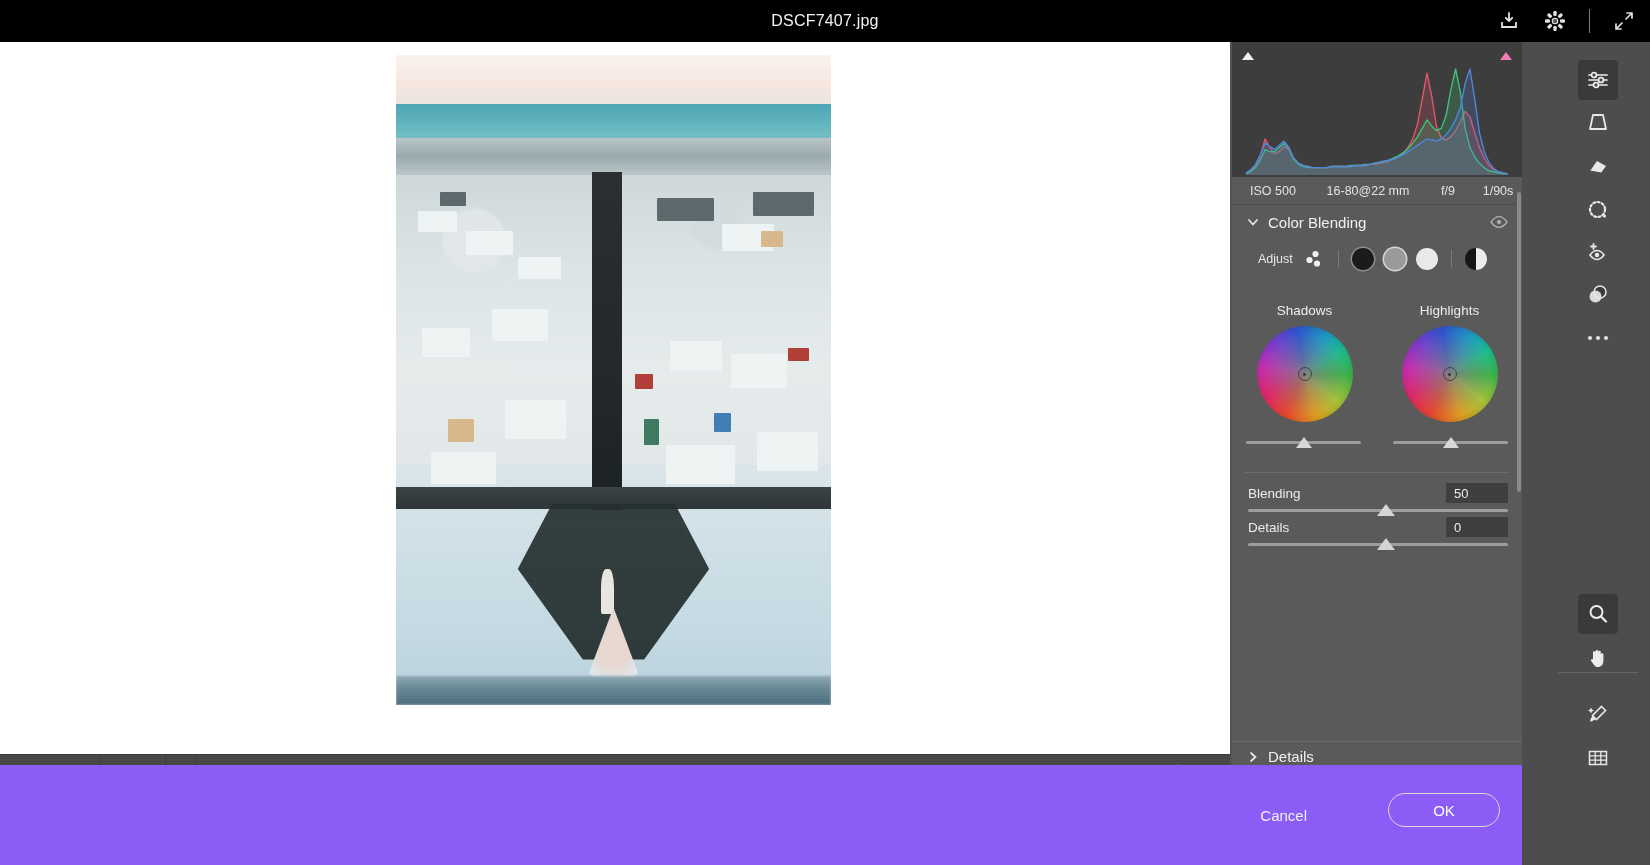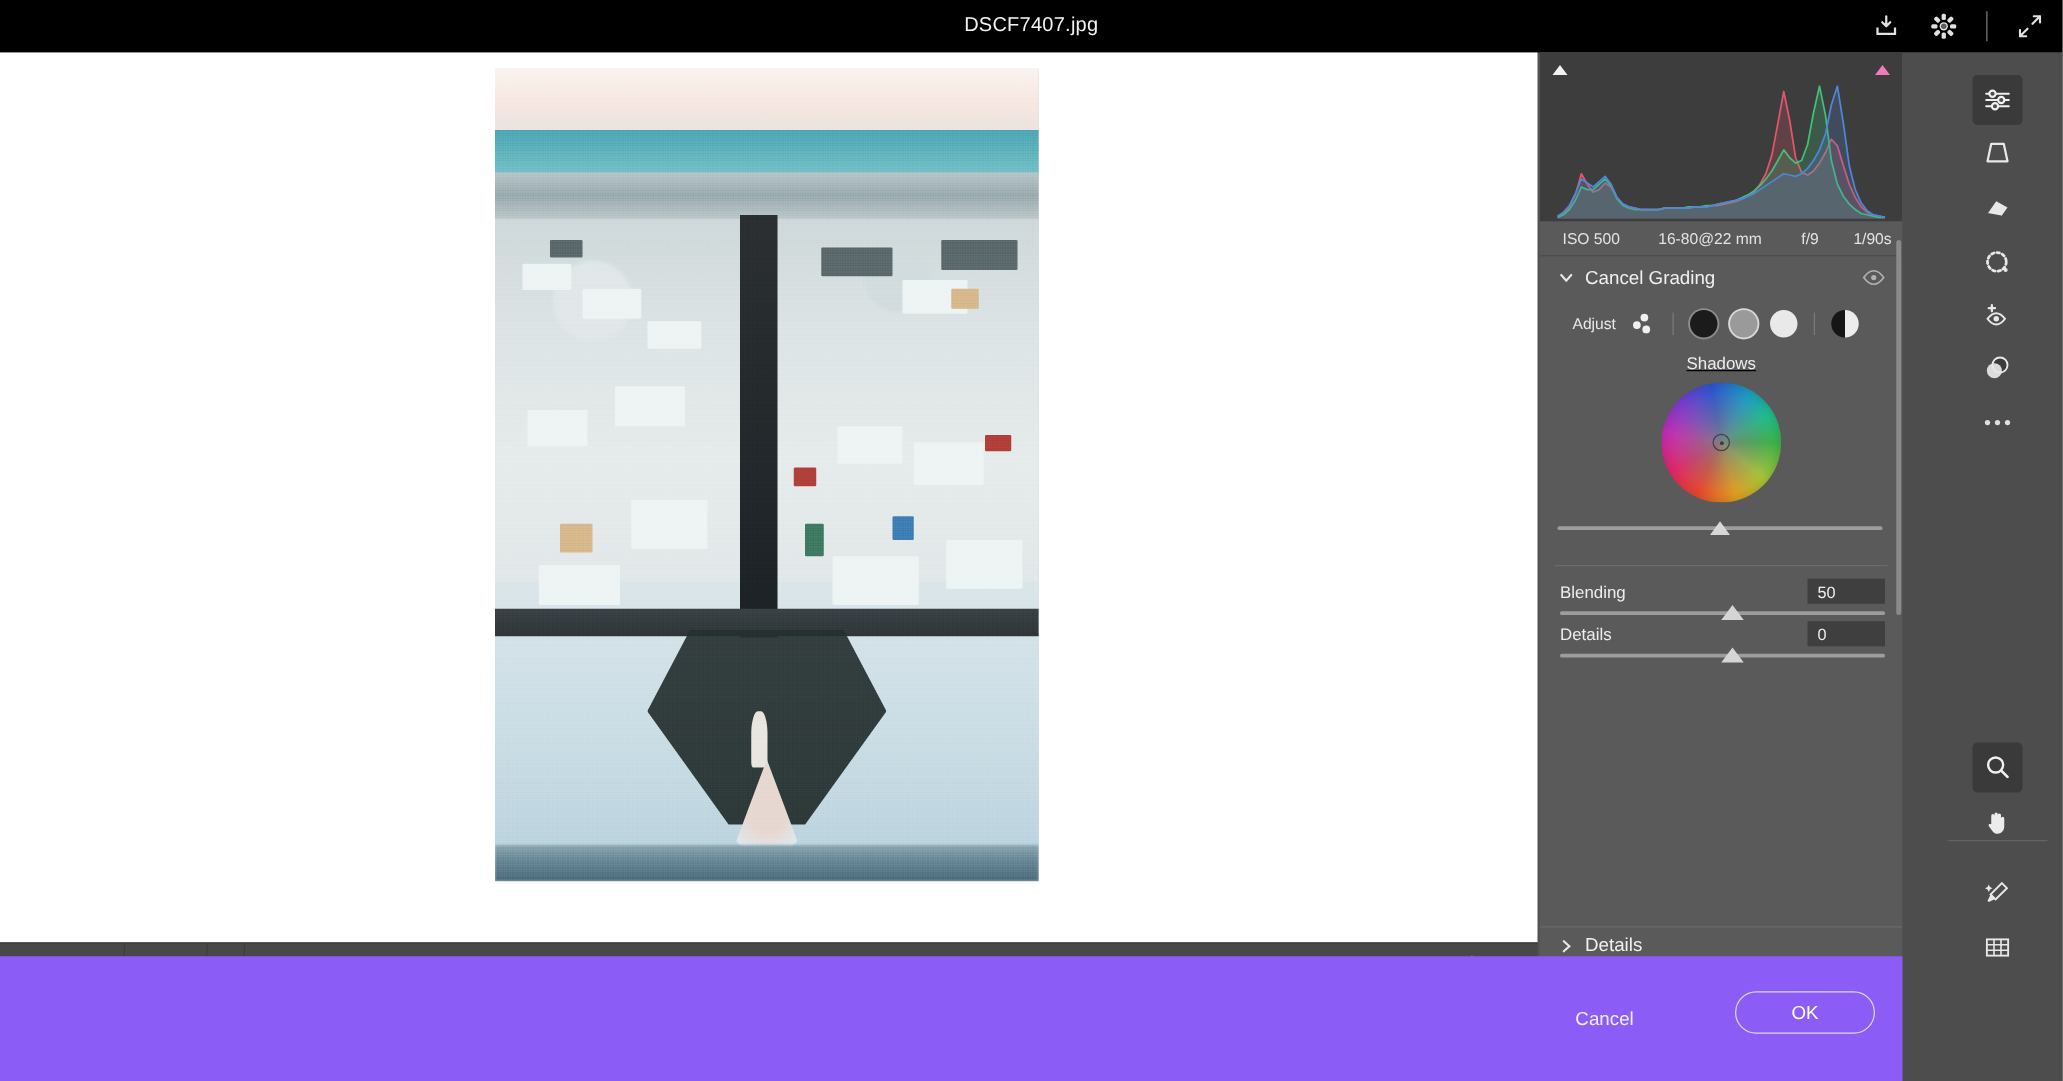--- a/index.html
+++ b/index.html
@@ -429,21 +429,21 @@
       <span class="m3">f/9</span>
       <span class="m4">1/90s</span>
     </div>
 
     <div class="section-head">
       <span>
         <svg width="14" height="14" viewBox="0 0 14 14">
           <path d="M3 5 L7 9.5 L11 5" stroke="#e8e8e8" stroke-width="1.7" fill="none" stroke-linecap="round"></path>
         </svg>
       </span>
-      <span>Cancel Grading</span>
+      <span>Color Blending</span>
       <span class="sec-eye">
         <svg width="18" height="14" viewBox="0 0 18 14">
           <path d="M1 7c2.6-3.6 5.2-5.4 8-5.4S14.4 3.4 17 7c-2.6 3.6-5.2 5.4-8 5.4S3.6 10.6 1 7z" fill="none" stroke="#cfcfcf" stroke-width="1.3"></path>
           <circle cx="9" cy="7" r="2.1" fill="#cfcfcf"></circle>
         </svg>
       </span>
     </div>
 
     <div class="adjust-row">
       <span class="adjust-label">Adjust</span>
@@ -456,33 +456,45 @@
       </span>
       <span class="sw-sep"></span>
       <span class="swatch" style="background:#1b1b1b; box-shadow:0 0 0 1.5px #8d8d8d;"></span>
       <span class="swatch" style="background:#9a9a9a; box-shadow:0 0 0 1.5px #d8d8d8;"></span>
       <span class="swatch" style="background:#e9e9e9;"></span>
       <span class="sw-sep"></span>
       <span class="swatch" style="background:linear-gradient(90deg,#161616 0 50%,#ededed 50% 100%);"></span>
     </div>
 
 
-    <div style="display:flex; margin-top:4px;text-decoration:underline;">
+    <div style="display:flex; margin-top:24px;">
       <div style="flex:1;">
         <div class="wheel-label">Shadows</div>
         <div style="display:flex; justify-content:center; margin-top:8px;">
           <div class="wheel" style="width:96px; height:96px;">
             <div class="wheel-dot"></div>
           </div>
         </div>
         <div class="lum-slider" style="margin:14px 16px 0 14px;">
           <div class="lum-track"></div>
           <div class="lum-thumb" style="left:50%;"></div>
         </div>
       </div>
+      <div style="flex:1;">
+        <div class="wheel-label">Highlights</div>
+        <div style="display:flex; justify-content:center; margin-top:8px;">
+          <div class="wheel" style="width:96px; height:96px;">
+            <div class="wheel-dot"></div>
+          </div>
+        </div>
+        <div class="lum-slider" style="margin:14px 14px 0 16px;">
+          <div class="lum-track"></div>
+          <div class="lum-thumb" style="left:50%;"></div>
+        </div>
+      </div>
     </div>
 
     <div class="divider" style="margin-top:22px;"></div>
 
     <div class="param-row" style="margin-top:10px;">
       <span class="param-label">Blending</span>
       <span class="param-box">50</span>
       <span class="param-track"></span>
       <span class="param-thumb" style="left:53%;"></span>
     </div>

